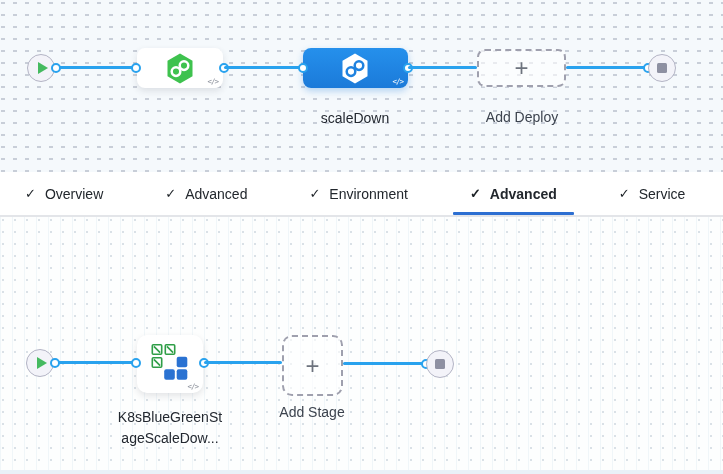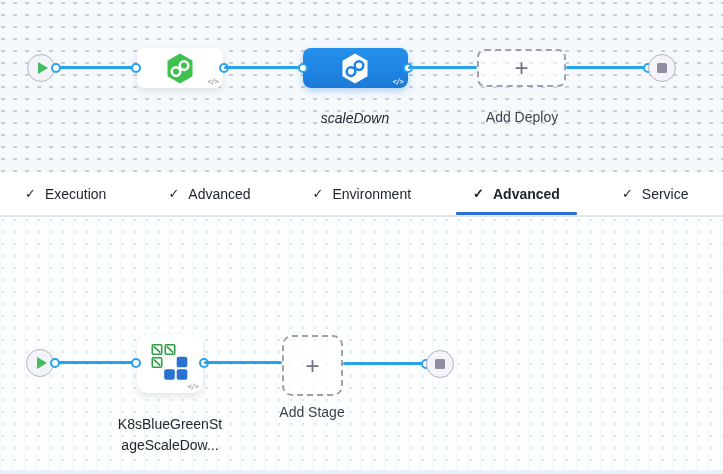--- a/index.html
+++ b/index.html
@@ -105,28 +105,28 @@
       <span class="plus">+</span>
     </div>
 
     <div class="edge" style="left:566px;top:66px;width:82px;"></div>
     <div class="port" style="left:642.5px;top:62.5px;"></div>
 
     <div class="node-circle" style="left:648px;top:54px;">
       <div class="stop-sq"></div>
     </div>
 
-    <div class="g-label" style="left:305px;top:110px;width:100px;font-style:italic;">scaleDown</div>
+    <div class="g-label" style="left:305px;top:110px;width:100px;">scaleDown</div>
     <div class="g-label add" style="left:472px;top:109px;width:100px;">Add Deploy</div>
   </div>
 
   <div class="tabbar">
     <div class="tab">
       <span class="chk">✓</span>
-      <span>Execution</span>
+      <span>Overview</span>
     </div>
     <div class="tab">
       <span class="chk">✓</span>
       <span>Advanced</span>
     </div>
     <div class="tab">
       <span class="chk">✓</span>
       <span>Environment</span>
     </div>
     <div class="tab active">
@@ -177,21 +177,21 @@
       <span class="plus">+</span>
     </div>
 
     <div class="edge" style="left:343px;top:145px;width:83px;"></div>
     <div class="port" style="left:420.5px;top:141.5px;"></div>
 
     <div class="node-circle" style="left:426px;top:133px;">
       <div class="stop-sq"></div>
     </div>
 
-    <div class="g-label two-line" style="left:95px;top:190px;width:150px;margin-top:7px;">
+    <div class="g-label two-line" style="left:95px;top:190px;width:150px;">
       <div>K8sBlueGreenSt</div>
       <div>ageScaleDow...</div>
     </div>
     <div class="g-label add" style="left:262px;top:187px;width:100px;">Add Stage</div>
   </div>
 
   <div class="bottom-strip"></div>
 </div>
 
 </body></html>

